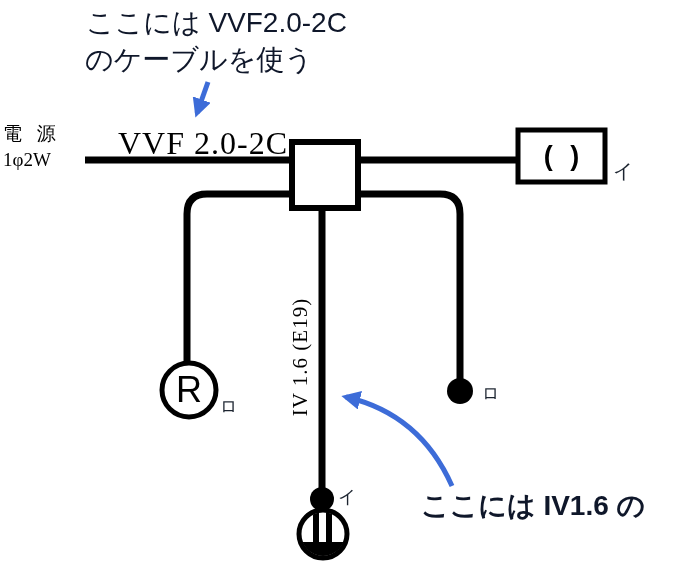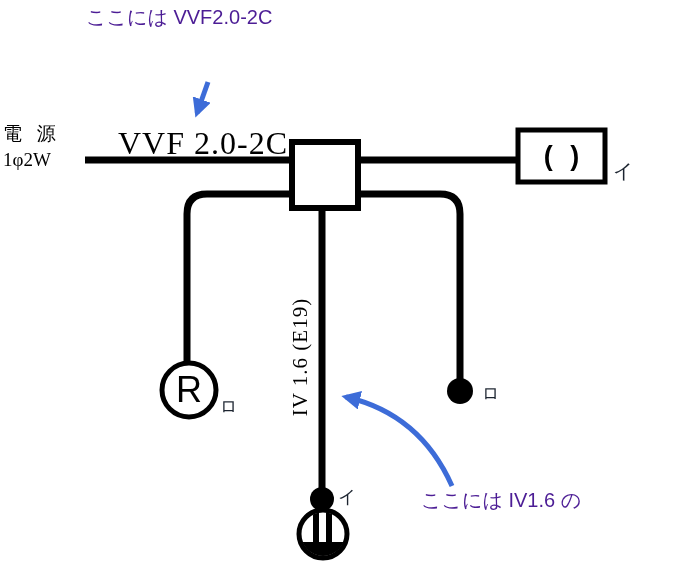--- a/index.html
+++ b/index.html
@@ -3,21 +3,21 @@
 <meta charset="utf-8">
 <style>
   html,body{margin:0;padding:0;background:#fff;}
   #stage{
     position:relative;width:682px;height:570px;background:#fff;overflow:hidden;
     font-family:"Liberation Sans","DejaVu Sans",sans-serif;
   }
   #diagram-svg{position:absolute;left:0;top:0;z-index:1;}
   .txt{position:absolute;z-index:2;white-space:nowrap;}
   .annot{
-    color:#4c1d95;font-size:20px;font-weight:400;
+    color:#0f172a;font-size:28px;font-weight:400;
     font-family:"Liberation Sans","DejaVu Sans",sans-serif;
   }
   .tech{
     color:#000;font-family:"Liberation Serif","DejaVu Serif",serif;
   }
   .power{font-size:19px;line-height:26px;}
   .power .l1{word-spacing:10px;}
   .cable-lab{font-size:32px;letter-spacing:1px;}
   .iv-lab{
     font-size:21px;width:150px;height:26px;text-align:center;
@@ -68,35 +68,36 @@
       <rect x="298" y="542" width="50" height="18" fill="#000"></rect>
       <rect x="313" y="508" width="6" height="40" fill="#000"></rect>
       <rect x="326" y="508" width="6" height="40" fill="#000"></rect>
     </g>
 
     <path d="M208 82 L197 113" stroke="#3d6cd8" stroke-width="5" fill="none" marker-end="url(#arrowBlue)"></path>
     <path d="M452 486 Q420 414 346 397" stroke="#3d6cd8" stroke-width="5" fill="none" marker-end="url(#arrowBlue)"></path>
   </svg>
 
   <div class="txt annot" style="left:86px;top:4px;">ここには VVF2.0-2C</div>
+  <div class="txt annot" style="left:85px;top:41px;">のケーブルを使う</div>
 
   <div class="txt tech power" style="left:3px;top:121px;">
     <div class="l1">電 源</div>
     <div>1φ2W</div>
   </div>
 
   <div class="txt tech cable-lab" style="left:118px;top:125px;width:142px;text-align:center;">VVF 2.0-2C</div>
 
   <div class="txt paren" style="left:518px;top:130px;width:87px;height:52px;">( )</div>
   <div class="txt dev-label" style="left:613px;top:158px;font-size:20px;">イ</div>
 
   <div class="txt r-letter" style="left:162px;top:363px;width:54px;height:54px;">R</div>
   <div class="txt dev-label" style="left:220px;top:395px;font-size:17px;">ロ</div>
 
   <div class="txt dev-label" style="left:482px;top:382px;font-size:17px;">ロ</div>
 
   <div class="txt tech iv-lab" style="left:226px;top:344px;">IV 1.6 (E19)</div>
 
   <div class="txt dev-label" style="left:338px;top:485px;">イ</div>
 
-  <div class="txt annot" style="left:421px;top:487px;">ここには IV1.6 の</div>
+  <div class="txt annot" style="left:421px;top:487px;font-weight:bold;">ここには IV1.6 の</div>
 
 </div>
 
 </body></html>

